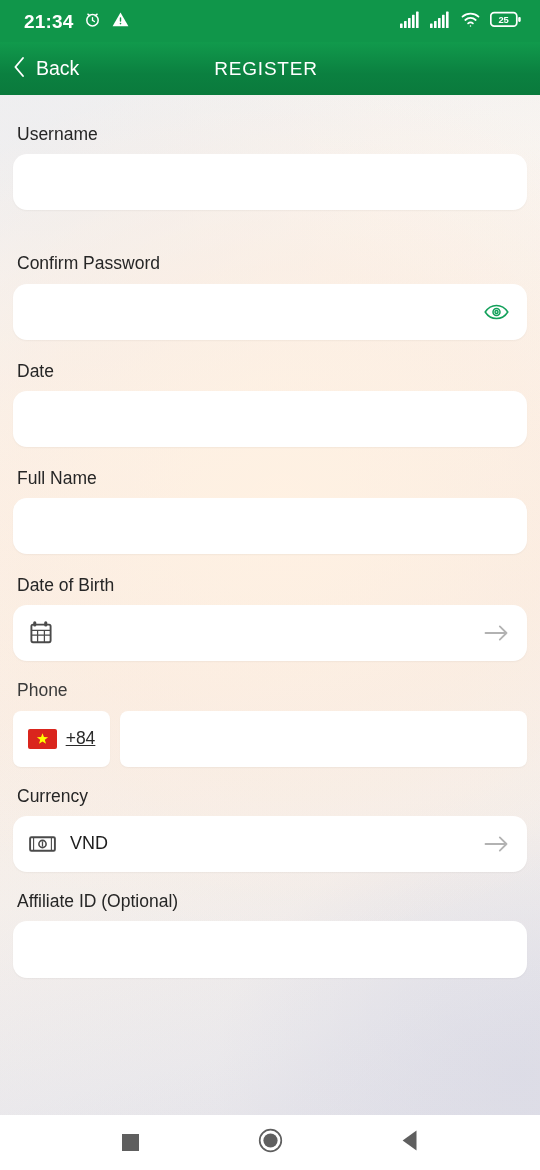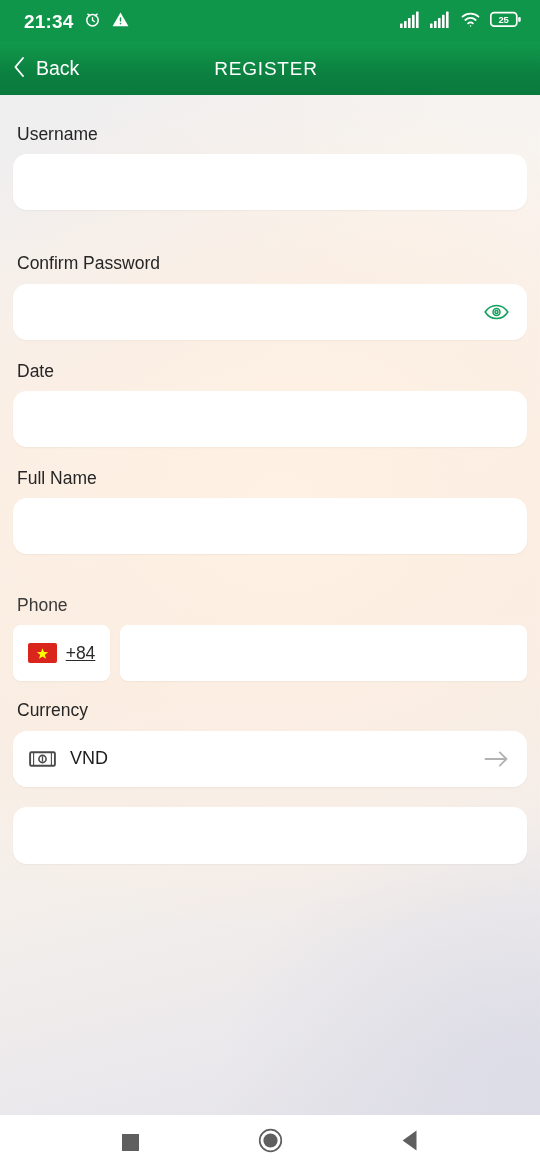--- a/index.html
+++ b/index.html
@@ -308,20 +308,39 @@
     <div class="spacer"></div>
 
     <div class="field-group">
       <div class="field-label">Full Name</div>
       <div class="input-box">
         <span class="value-text"></span>
       </div>
     </div>
     <div class="spacer"></div>
 
+    <div class="field-group">
+      <div class="field-label">Date of Birth</div>
+      <div class="input-box">
+        <span class="leading-ico">
+          <svg width="26" height="26" viewBox="0 0 26 26">
+            <rect x="4.2" y="1.2" width="3.1" height="5.2" rx="1.5" fill="#4a4a4a"></rect>
+            <rect x="15.2" y="1.2" width="3.1" height="5.2" rx="1.5" fill="#4a4a4a"></rect>
+            <rect x="2.4" y="4.6" width="19.2" height="17.6" rx="1.6" fill="none" stroke="#4a4a4a" stroke-width="1.9"></rect>
+            <path d="M2.4 10.3h19.2M2.4 15.2h19.2M8.6 10.3v11.9M15.4 10.3v11.9" stroke="#4a4a4a" stroke-width="1.25"></path>
+          </svg>
+        </span>
+        <span class="value-text"></span>
+        <span class="arrow-right">
+          <svg width="25" height="18" viewBox="0 0 25 18" fill="none" stroke="#b2b2b2" stroke-width="1.8" stroke-linecap="round" stroke-linejoin="round">
+            <path d="M1.5 9h21M15.8 2.4 22.5 9l-6.7 6.6"></path>
+          </svg>
+        </span>
+      </div>
+    </div>
     <div class="spacer-sm"></div>
 
     <div class="field-group">
       <div class="field-label muted">Phone</div>
       <div class="phone-row">
         <div class="cc-box">
           <span class="flag">
             <svg width="15" height="15" viewBox="0 0 24 24">
               <path d="M12 3.4 14.3 9.7 21 9.9 15.7 13.9 17.6 20.4 12 16.6 6.4 20.4 8.3 13.9 3 9.9 9.7 9.7Z" fill="#ffff00"></path>
             </svg>
@@ -350,20 +369,21 @@
         <span class="arrow-right">
           <svg width="25" height="18" viewBox="0 0 25 18" fill="none" stroke="#b2b2b2" stroke-width="1.8" stroke-linecap="round" stroke-linejoin="round">
             <path d="M1.5 9h21M15.8 2.4 22.5 9l-6.7 6.6"></path>
           </svg>
         </span>
       </div>
     </div>
     <div class="spacer-sm"></div>
 
     <div class="field-group">
+      <div class="field-label">Affiliate ID (Optional)</div>
       <div class="input-box tall">
         <span class="value-text"></span>
       </div>
     </div>
 
   </div>
 
   <div class="navbar">
     <div class="nav-btn">
       <span class="nav-square"></span>

